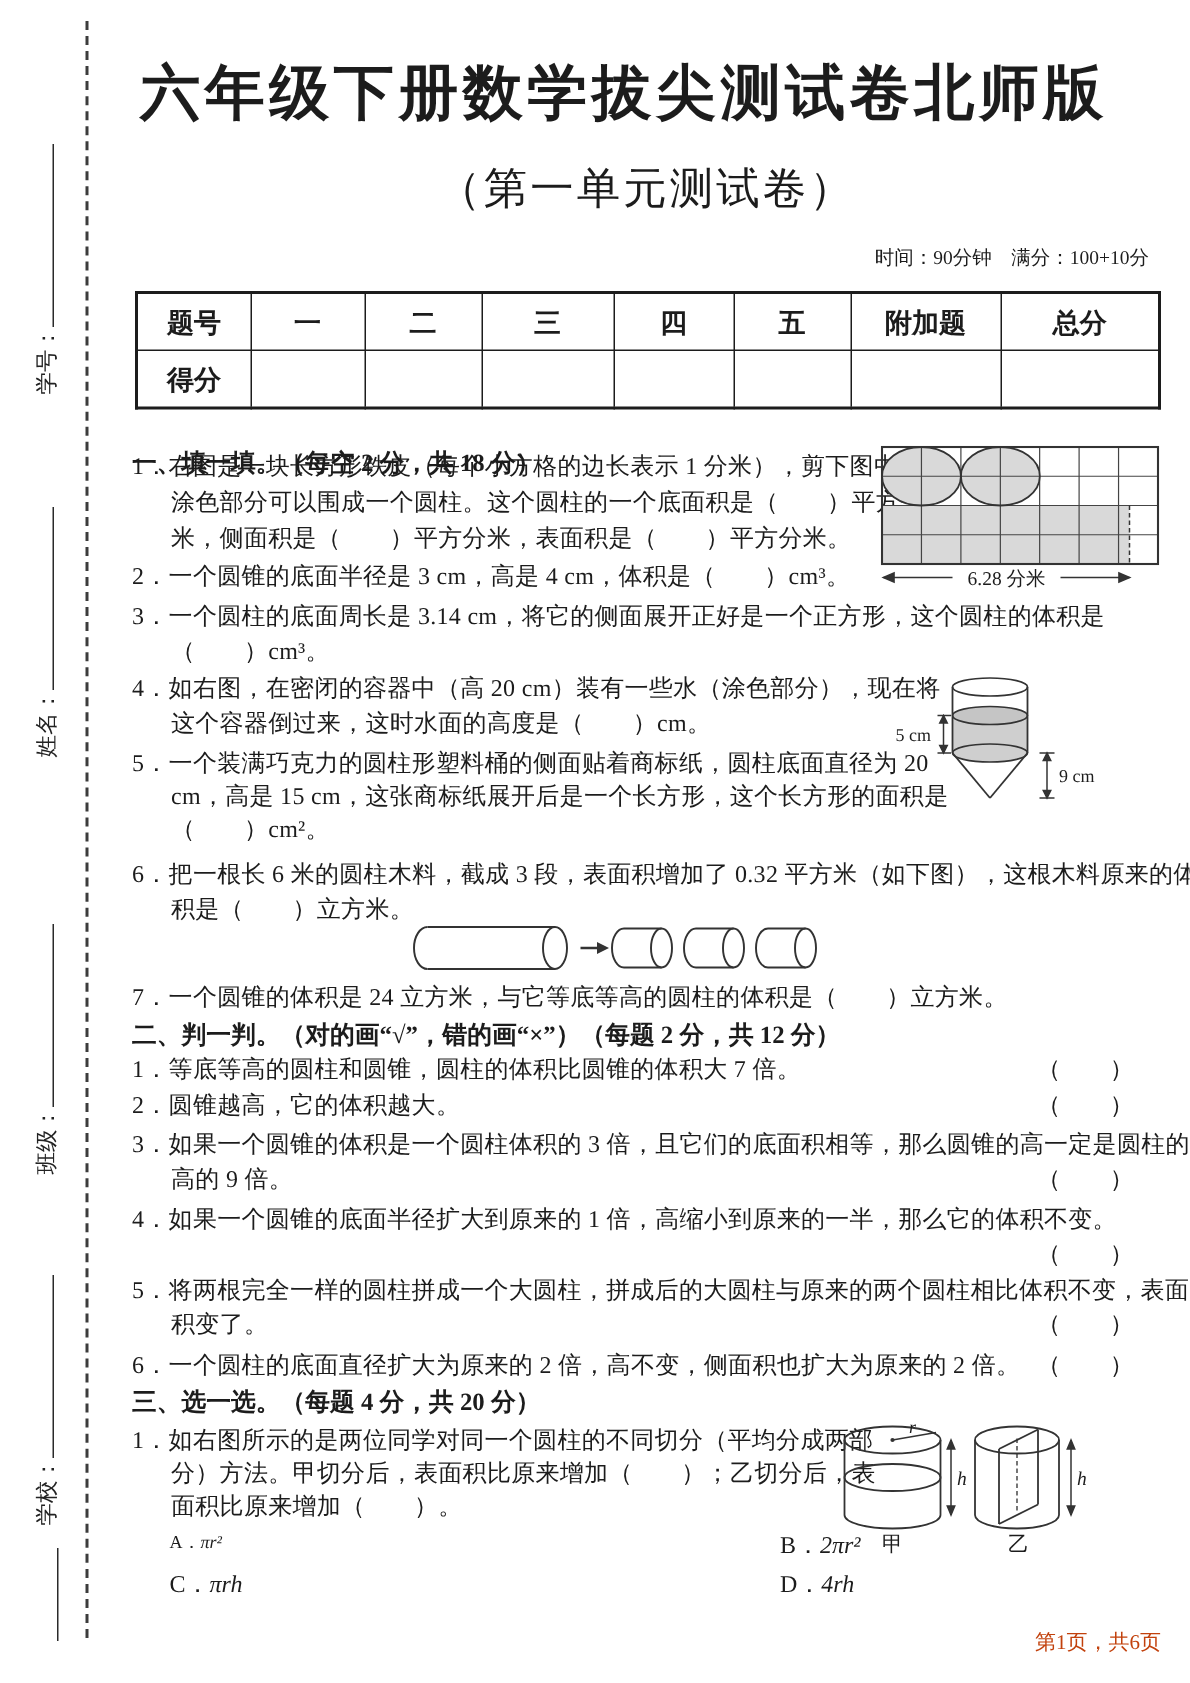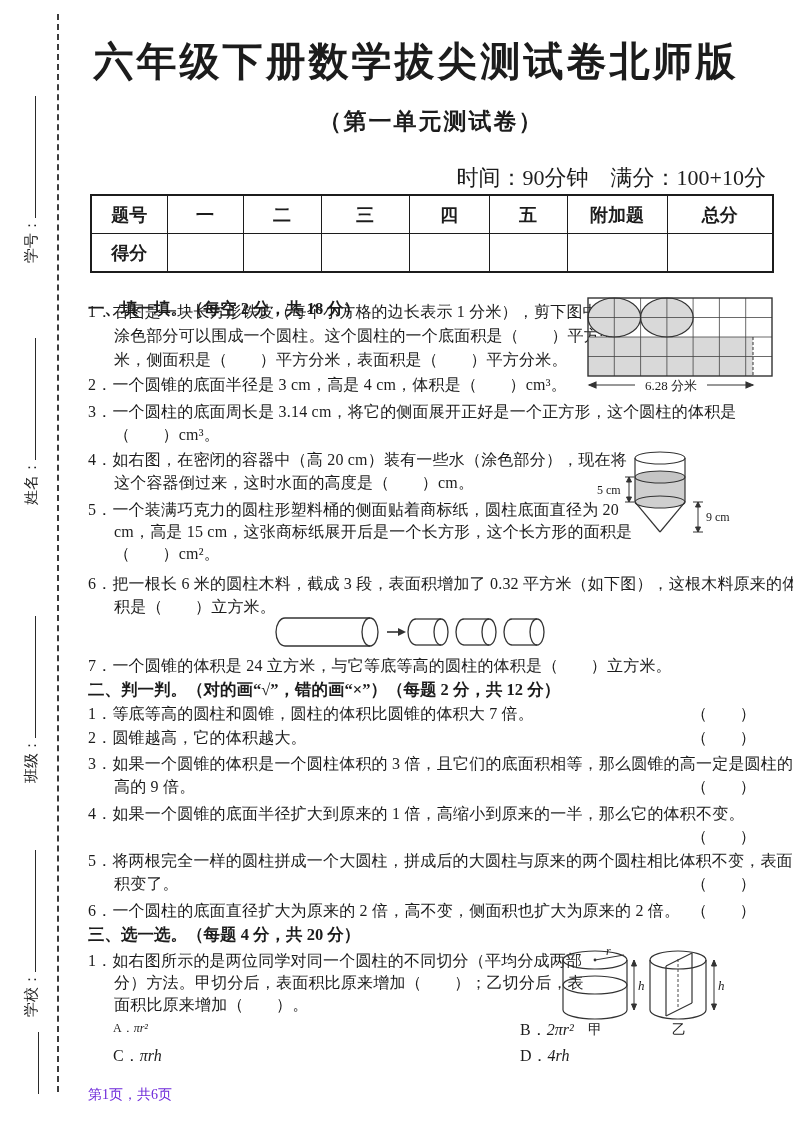--- a/index.html
+++ b/index.html
@@ -14,38 +14,38 @@
   
   .sfield{
     position:absolute;left:42px;height:20px;width:192px;
     transform:rotate(-90deg);transform-origin:left bottom;
     font-size:15px;white-space:nowrap;color:#222;
   }
   .sline{display:inline-block;width:122px;height:13px;border-bottom:1.6px solid #2a2a2a;vertical-align:baseline;}
   .sline-extra{left:38px;top:1032px;height:62px;border-left:1.6px solid #2a2a2a;width:0;}
   
   .title{left:73px;top:34px;width:686px;text-align:center;font-size:40px;font-weight:bold;letter-spacing:3px;white-space:nowrap;}
-  .subtitle{left:88px;top:106px;width:686px;text-align:center;font-size:23px;font-weight:bold;letter-spacing:2px;}
-  .meta{left:88px;top:163px;width:678px;text-align:right;font-size:22px;}
+  .subtitle{left:88px;top:106px;width:686px;text-align:center;font-size:29px;font-weight:normal;letter-spacing:2px;}
+  .meta{left:88px;top:163px;width:678px;text-align:right;font-size:13px;}
   
   table.score{left:90px;top:194px;border-collapse:collapse;table-layout:fixed;}
   table.score td{border:1px solid #1c1c1c;text-align:center;vertical-align:middle;
     font-size:18px;font-weight:bold;height:37px;padding:0;margin-left:42px;}
   table.score{border:2px solid #1c1c1c;}
   
   .shead{position:absolute;left:88px;width:686px;font-size:16.5px;font-weight:bold;line-height:22px;}
   .q{position:absolute;left:88px;width:686px;font-size:16px;line-height:23px;
      padding-left:26px;text-indent:-26px;letter-spacing:0.2px;}
   .jbr{float:right;margin-right:44px;text-indent:0;}
   .opt-a{left:113px;top:1020px;font-size:12px;}
   .opt-b{left:520px;top:1020px;font-size:16px;}
   .opt-c{left:113px;top:1046px;font-size:16px;}
   .opt-d{left:520px;top:1046px;font-size:16px;}
   .opt i{font-family:"Liberation Serif",serif;}
-  .footer{left:88px;top:1086px;width:686px;text-align:left;font-size:14px;color:#6d28d9;}
+  .footer{left:88px;top:1086px;width:686px;text-align:right;font-size:14px;color:#c2410c;}
   svg{display:block;}
   svg text{font-family:"Liberation Serif","DejaVu Serif",serif;fill:#1c1c1c;}
 </style>
 </head>
 <body>
 
 <div>
 
   <div class="abs cutline"></div>
 

